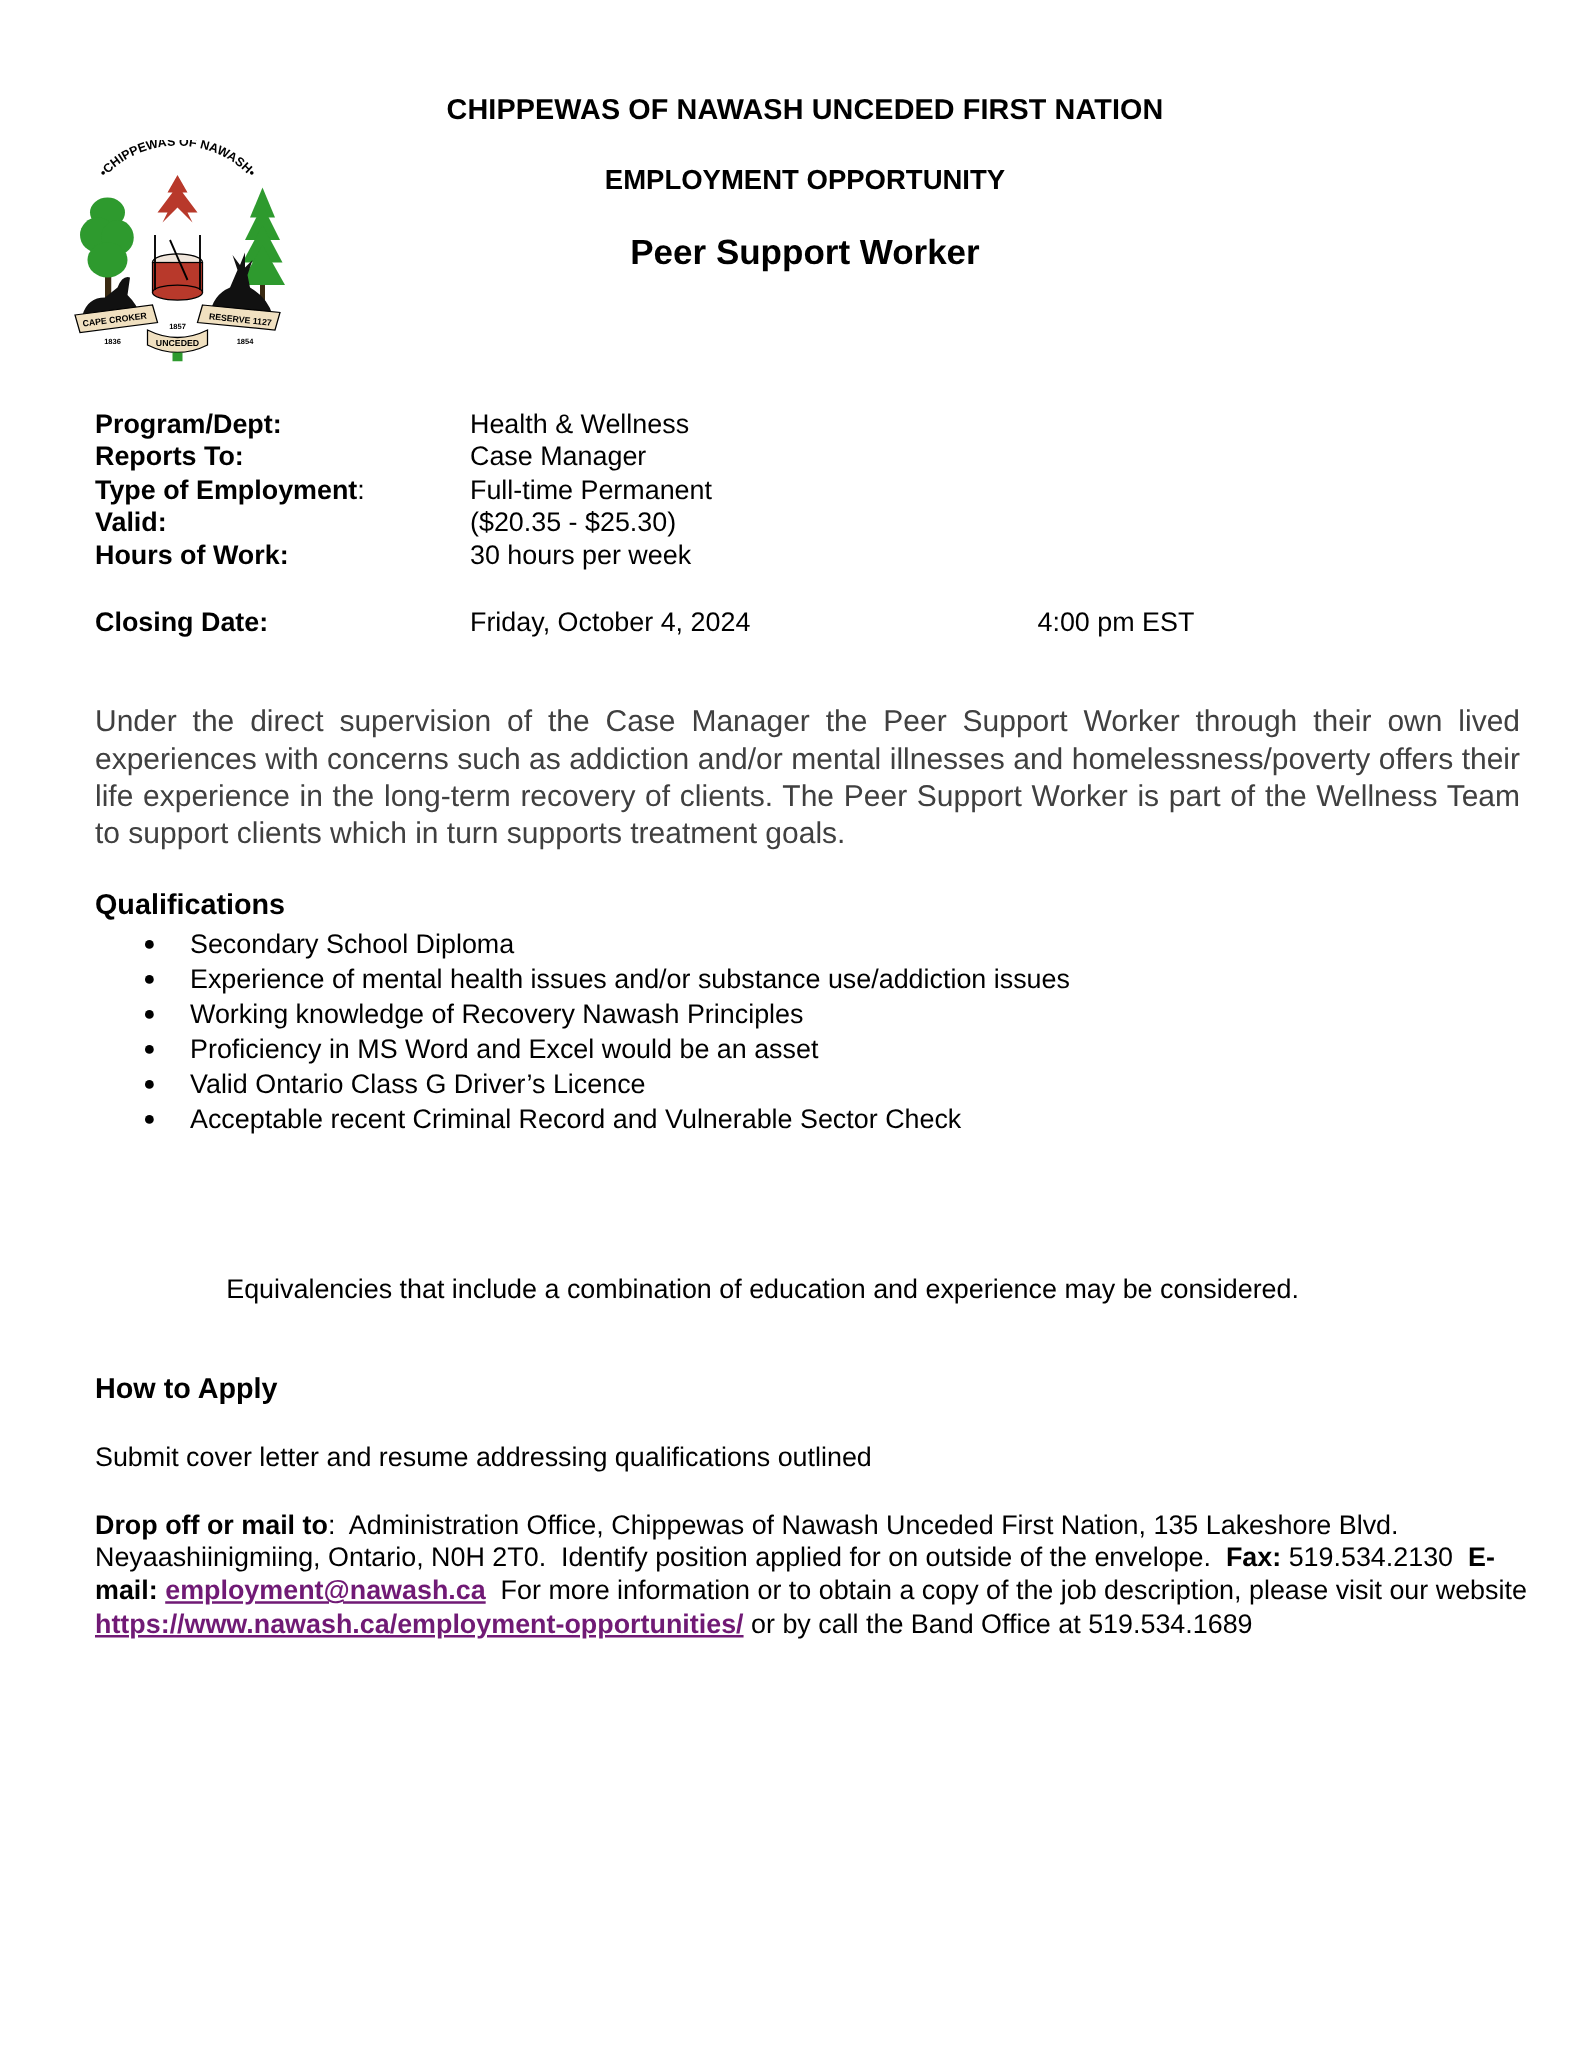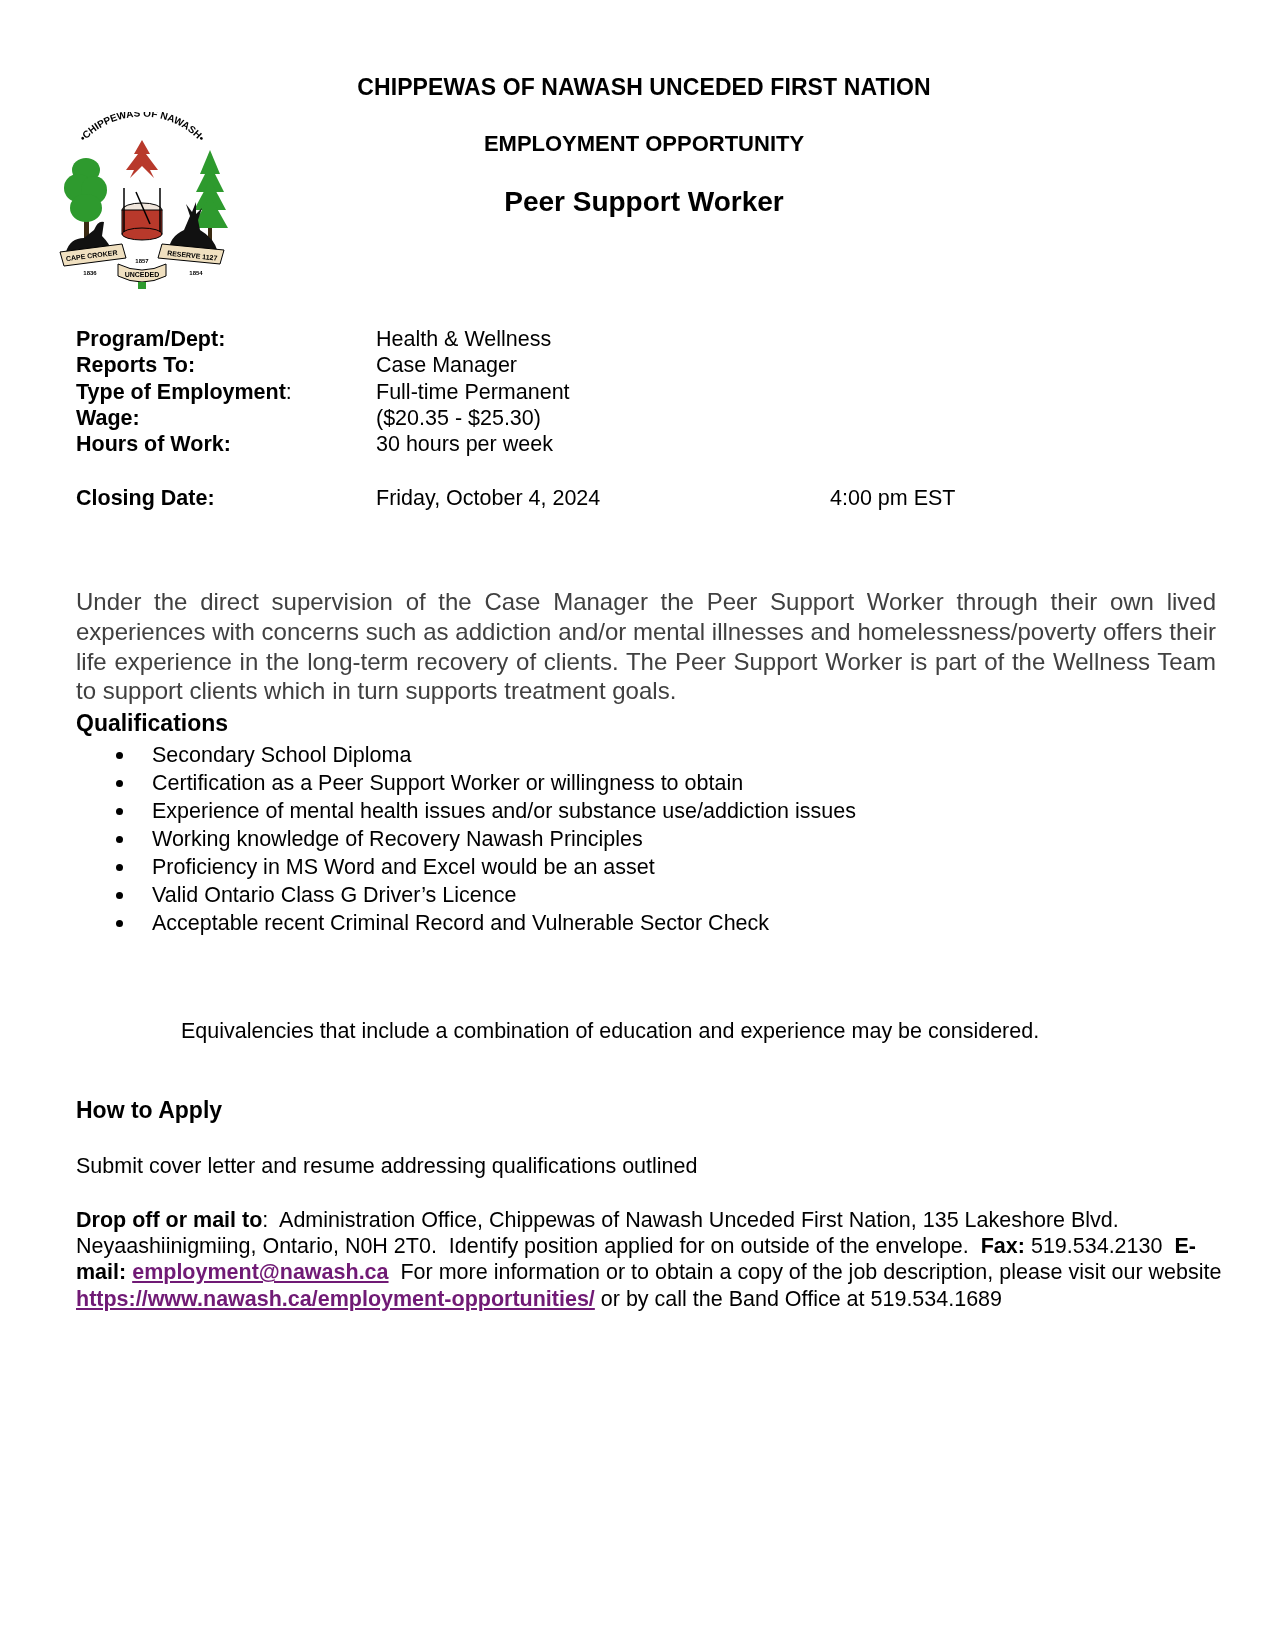--- a/index.html
+++ b/index.html
@@ -52,21 +52,20 @@
       font-size: 21.5px;
     }
 
     
     .summary {
       left: 76px; top: 563px; width: 1140px;
       white-space: normal;
       font-size: 24px; line-height: 29.8px;
       color: #404040;
       text-align: justify;
-      margin-top: 24px;
     }
 
     
     .section-heading {
       left: 76px;
       font-size: 23px; font-weight: bold;
     }
     .qual-list {
       left: 0; top: 741px; width: 1275px;
       margin: 0; padding: 0; list-style: none;
@@ -167,45 +166,41 @@
 <div>
   <div class="abs info-label" style="top:327px">Program/Dept:</div>
   <div class="abs info-value" style="top:327px">Health &amp; Wellness</div>
 
   <div class="abs info-label" style="top:353px">Reports To:</div>
   <div class="abs info-value" style="top:353px">Case Manager</div>
 
   <div class="abs info-label" style="top:380px"><span>Type of Employment</span><span class="colon-plain">:</span></div>
   <div class="abs info-value" style="top:380px">Full-time Permanent</div>
 
-  <div class="abs info-label" style="top:406px">Wage:</div>
+  <div class="abs info-label" style="top:406px">Valid:</div>
   <div class="abs info-value" style="top:406px">($20.35 - $25.30)</div>
 
   <div class="abs info-label" style="top:432px">Hours of Work:</div>
   <div class="abs info-value" style="top:432px">30 hours per week</div>
 
   <div class="abs info-label" style="top:486px">Closing Date:</div>
   <div class="abs info-value" style="top:486px">Friday, October 4, 2024</div>
   <div class="abs info-extra" style="top:486px">4:00 pm EST</div>
 </div>
 
 <div class="abs summary">Under the direct supervision of the Case Manager the Peer Support Worker through their own lived experiences with concerns such as addiction and/or mental illnesses and homelessness/poverty offers their life experience in the long-term recovery of clients. The Peer Support Worker is part of the Wellness Team to support clients which in turn supports treatment goals.</div>
 
 <div class="abs section-heading" style="top:710px">Qualifications</div>
 <ul class="abs qual-list">
   <li class="qual-item">
       <span class="qual-bullet"></span>
       <span class="qual-text">Secondary School Diploma</span>
     </li>
   <li class="qual-item">
       <span class="qual-bullet"></span>
-      <span class="qual-text">Certification as a Peer Support Worker or willingness to obtain</span>
-    </li>
-  <li class="qual-item">
-      <span class="qual-bullet"></span>
       <span class="qual-text">Experience of mental health issues and/or substance use/addiction issues</span>
     </li>
   <li class="qual-item">
       <span class="qual-bullet"></span>
       <span class="qual-text">Working knowledge of Recovery Nawash Principles</span>
     </li>
   <li class="qual-item">
       <span class="qual-bullet"></span>
       <span class="qual-text">Proficiency in MS Word and Excel would be an asset</span>
     </li>

